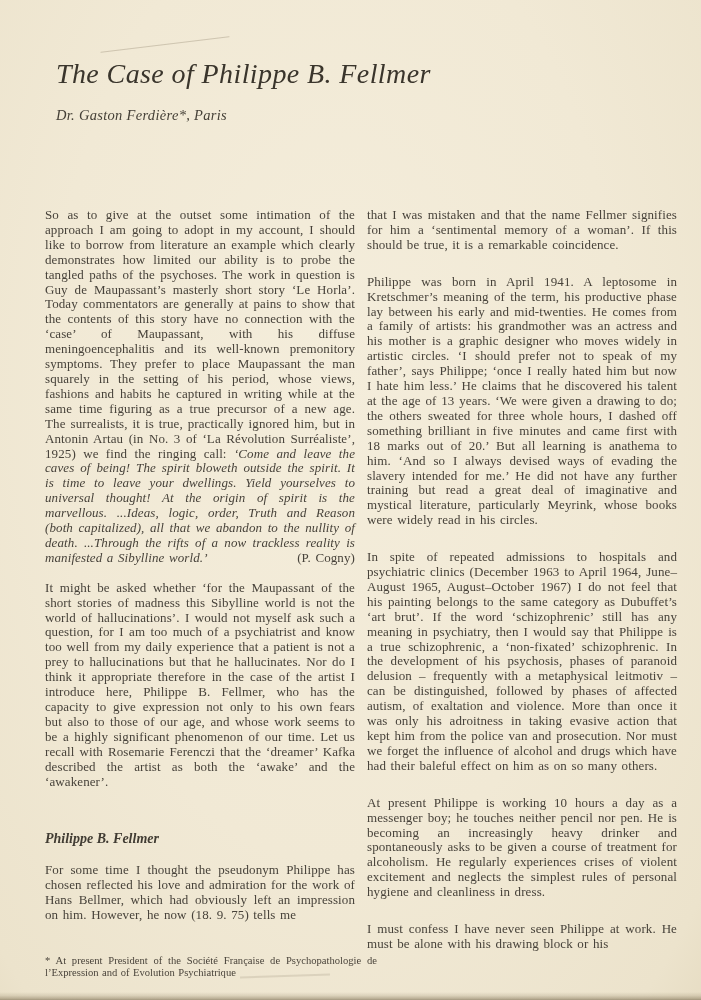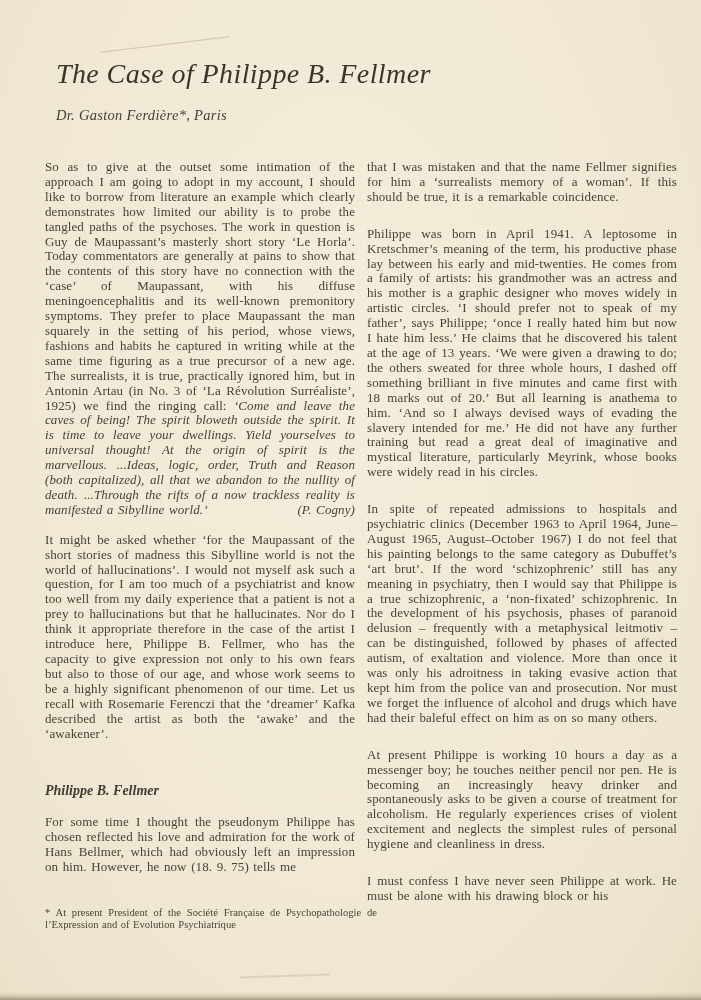--- a/index.html
+++ b/index.html
@@ -61,21 +61,21 @@
   }
   .author {
     margin: 17px 0 0 0;
     font-style: italic;
     font-size: 14.5px;
     letter-spacing: 0.3px;
     color: #454037;
   }
   .columns {
     display: flex;
-    margin-top: 36px;
+    margin-top: 84px;
     padding-left: 45px;
     padding-right: 25px;
     gap: 12px;
   }
   .col {
     width: 310px;
     flex: 0 0 310px;
   }
   .para {
     margin: 0 0 15px 0;
@@ -85,21 +85,21 @@
     word-spacing: 1.2px;
     letter-spacing: 0.1px;
   }
   .col-right .para {
     margin-bottom: 22px;
   }
   .para:first-child {
     margin-top: 0;
   }
   .seg-italic { font-style: italic; }
-  .seg-attr { float: right; font-style: italic; }
+  .seg-attr { float: right; }
   .subheading {
     margin: 42px 0 16px 0;
     font-style: italic;
     font-weight: bold;
     font-size: 14px;
     color: #413c33;
   }
   .footnote {
     margin-top: 32px;
     width: 332px;
@@ -121,21 +121,21 @@
   </div>
   <div class="columns">
     <div class="col col-left" id="col-left">
         <p class="para"><span class="seg-normal">So as to give at the outset some intimation of the approach I am going to adopt in my account, I should like to borrow from literature an example which clearly demonstrates how limited our ability is to probe the tangled paths of the psychoses. The work in question is Guy de Maupassant’s masterly short story ‘Le Horla’. Today commentators are generally at pains to show that the contents of this story have no connection with the ‘case’ of Maupassant, with his diffuse meningoencephalitis and its well-known premonitory symptoms. They prefer to place Maupassant the man squarely in the setting of his period, whose views, fashions and habits he captured in writing while at the same time figuring as a true precursor of a new age. The surrealists, it is true, practically ignored him, but in Antonin Artau (in No. 3 of ‘La Révolution Surréaliste’, 1925) we find the ringing call: </span><span class="seg-italic">‘Come and leave the caves of being! The spirit bloweth outside the spirit. It is time to leave your dwellings. Yield yourselves to universal thought! At the origin of spirit is the marvellous. ...Ideas, logic, order, Truth and Reason (both capitalized), all that we abandon to the nullity of death. ...Through the rifts of a now trackless reality is manifested a Sibylline world.’ </span><span class="seg-attr">(P. Cogny)</span></p>
         <p class="para"><span class="seg-normal">It might be asked whether ‘for the Maupassant of the short stories of madness this Sibylline world is not the world of hallucinations’. I would not myself ask such a question, for I am too much of a psychiatrist and know too well from my daily experience that a patient is not a prey to hallucinations but that he hallucinates. Nor do I think it appropriate therefore in the case of the artist I introduce here, Philippe B. Fellmer, who has the capacity to give expression not only to his own fears but also to those of our age, and whose work seems to be a highly significant phenomenon of our time. Let us recall with Rosemarie Ferenczi that the ‘dreamer’ Kafka described the artist as both the ‘awake’ and the ‘awakener’.</span></p>
         <h2 class="subheading">Philippe B. Fellmer</h2>
         <p class="para"><span class="seg-normal">For some time I thought the pseudonym Philippe has chosen reflected his love and admiration for the work of Hans Bellmer, which had obviously left an impression on him. However, he now (18. 9. 75) tells me</span></p>
         <p class="footnote">* At present President of the Société Française de Psychopathologie de l’Expression and of Evolution Psychiatrique</p>
       </div>
     <div class="col col-right" id="col-right">
-        <p class="para"><span class="seg-normal">that I was mistaken and that the name Fellmer signifies for him a ‘surrealists memory of a woman’. If this should be true, it is a remarkable coincidence.</span></p>
+        <p class="para"><span class="seg-normal">that I was mistaken and that the name Fellmer signifies for him a ‘sentimental memory of a woman’. If this should be true, it is a remarkable coincidence.</span></p>
         <p class="para"><span class="seg-normal">Philippe was born in April 1941. A leptosome in Kretschmer’s meaning of the term, his productive phase lay between his early and mid-twenties. He comes from a family of artists: his grandmother was an actress and his mother is a graphic designer who moves widely in artistic circles. ‘I should prefer not to speak of my father’, says Philippe; ‘once I really hated him but now I hate him less.’ He claims that he discovered his talent at the age of 13 years. ‘We were given a drawing to do; the others sweated for three whole hours, I dashed off something brilliant in five minutes and came first with 18 marks out of 20.’ But all learning is anathema to him. ‘And so I always devised ways of evading the slavery intended for me.’ He did not have any further training but read a great deal of imaginative and mystical literature, particularly Meyrink, whose books were widely read in his circles.</span></p>
         <p class="para"><span class="seg-normal">In spite of repeated admissions to hospitals and psychiatric clinics (December 1963 to April 1964, June–August 1965, August–October 1967) I do not feel that his painting belongs to the same category as Dubuffet’s ‘art brut’. If the word ‘schizophrenic’ still has any meaning in psychiatry, then I would say that Philippe is a true schizophrenic, a ‘non-fixated’ schizophrenic. In the development of his psychosis, phases of paranoid delusion – frequently with a metaphysical leitmotiv – can be distinguished, followed by phases of affected autism, of exaltation and violence. More than once it was only his adroitness in taking evasive action that kept him from the police van and prosecution. Nor must we forget the influence of alcohol and drugs which have had their baleful effect on him as on so many others.</span></p>
         <p class="para"><span class="seg-normal">At present Philippe is working 10 hours a day as a messenger boy; he touches neither pencil nor pen. He is becoming an increasingly heavy drinker and spontaneously asks to be given a course of treatment for alcoholism. He regularly experiences crises of violent excitement and neglects the simplest rules of personal hygiene and cleanliness in dress.</span></p>
         <p class="para"><span class="seg-normal">I must confess I have never seen Philippe at work. He must be alone with his drawing block or his</span></p>
       </div>
   </div>
   <div class="scratch2"></div>
   <div class="page-edge"></div>
 </div>
 

